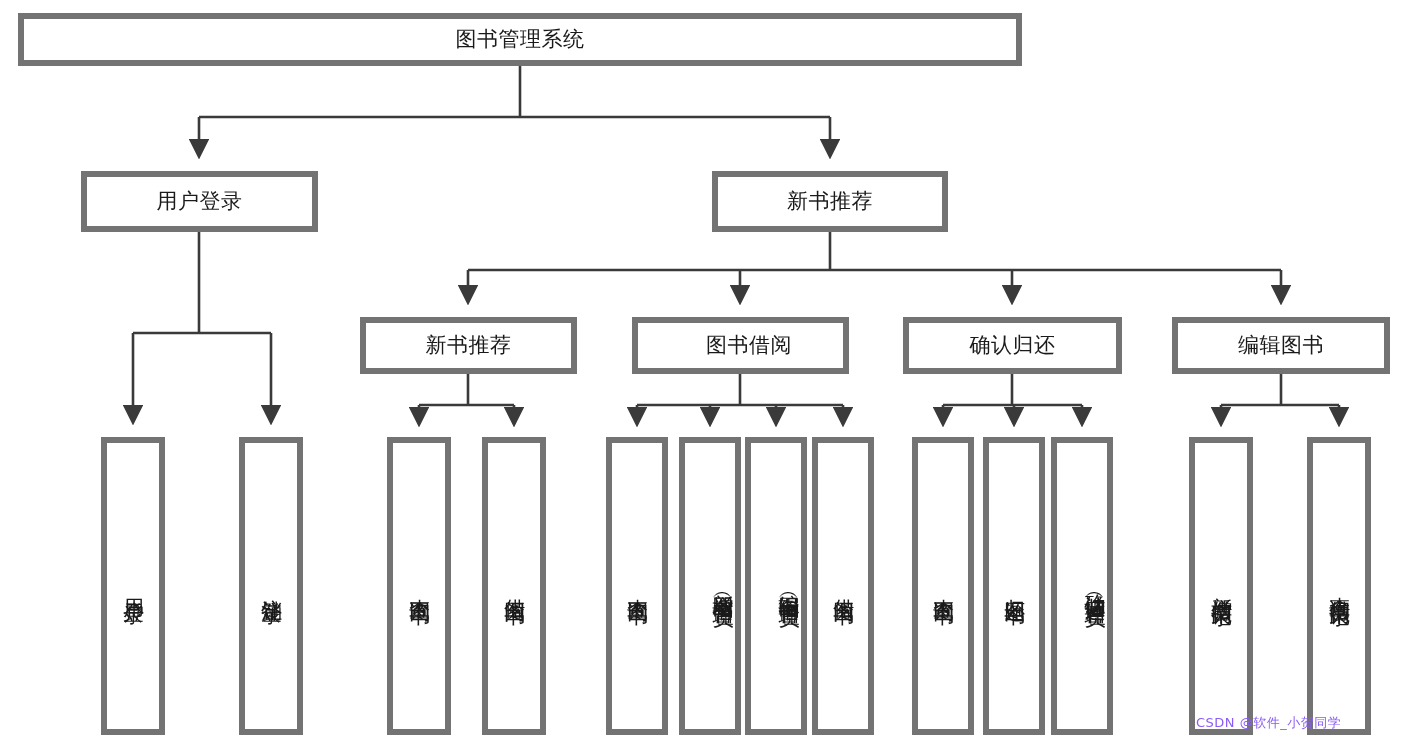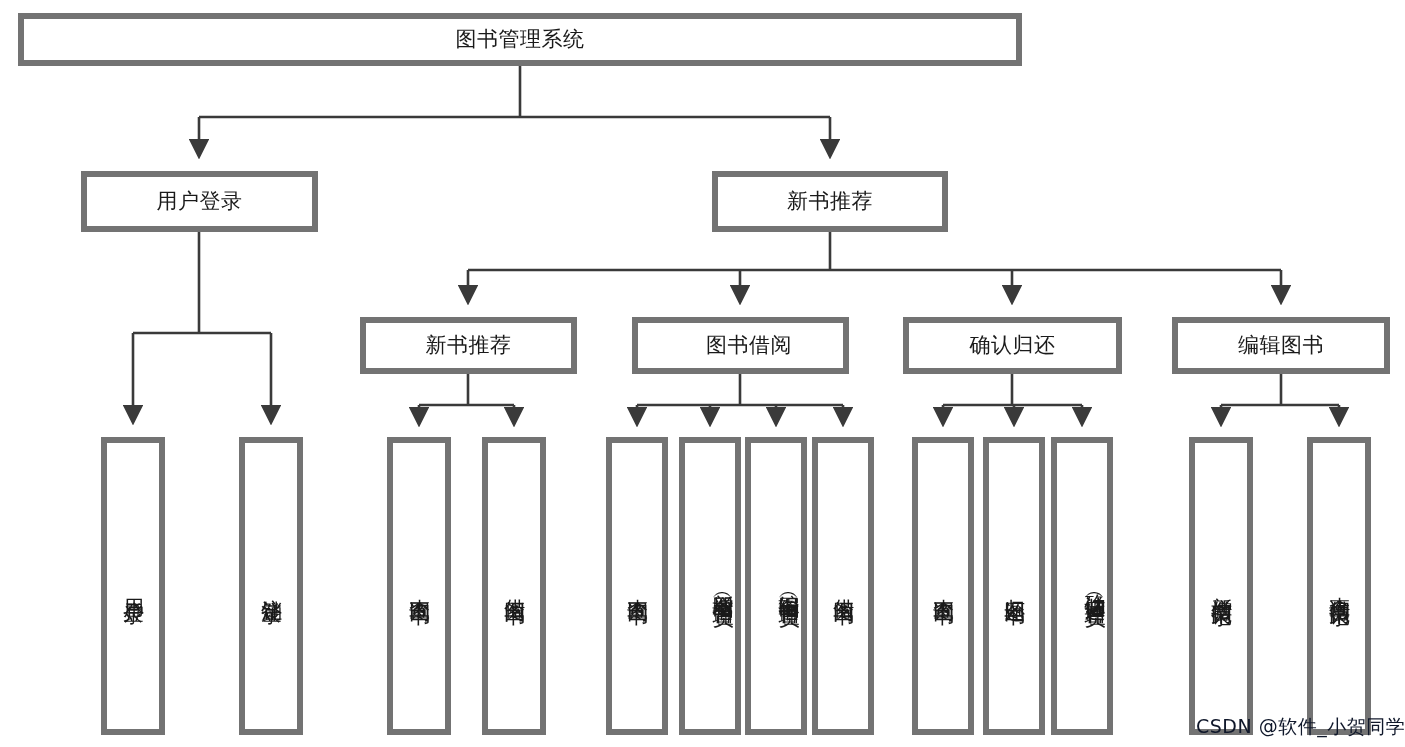--- a/index.html
+++ b/index.html
@@ -51,22 +51,22 @@
     justify-content: center;
   }
   .node.vert.top-align {
     align-items: flex-start;
   }
   .node.vert .vtext {
     display: block;
   }
   .watermark {
     position: absolute;
-    font-size: 19px;
-    color: #0f172a;
+    font-size: 13px;
+    color: #8b5cf6;
     white-space: nowrap;
     letter-spacing: 0.5px;
   }
 </style>
 </head>
 <body>
 
 <div id="canvas">
 
   <svg class="edges" viewBox="0 0 1405 747">

